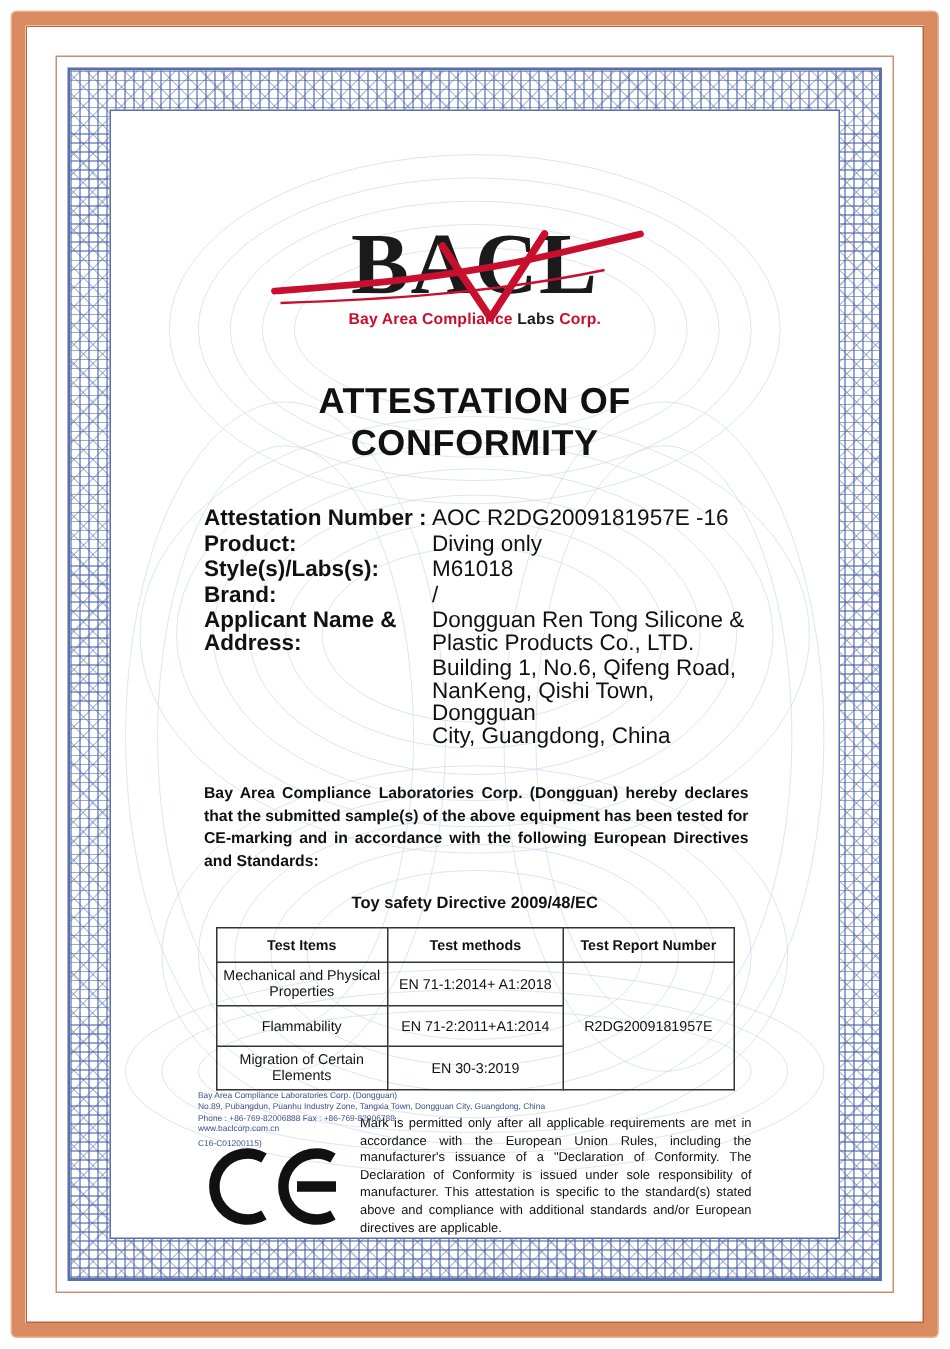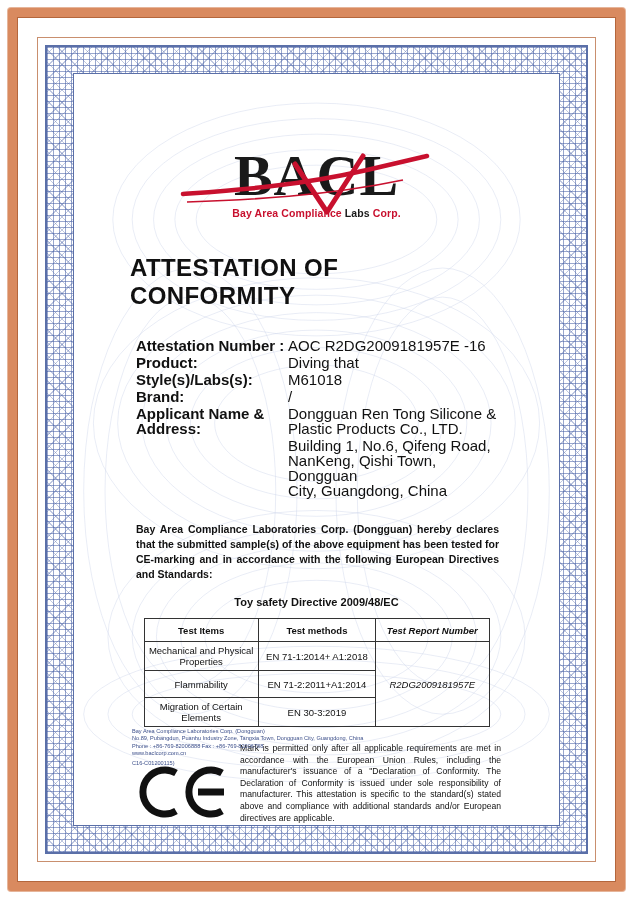--- a/index.html
+++ b/index.html
@@ -117,21 +117,21 @@
     position: absolute;
     left: 50%;
     top: 4px;
     transform: translateX(-50%);
     width: 280px;
     height: 72px;
     pointer-events: none;
   }
   
   .doc-title {
-    text-align: left;
+    text-align: center;
     font-size: 24px;
     font-weight: bold;
     color: #111111;
     letter-spacing: 0.4px;
     margin-top: 22px;
   }
   
   .fields {
     margin-top: 28px;
     padding-left: 6px;
@@ -191,21 +191,21 @@
   }
   table.test-table th {
     font-weight: bold;
     height: 16px;
   }
   table.test-table td {
     height: 20px;
   }
   .td-item { width: 148px; }
   .td-method { width: 140px; }
-  .td-report { width: 120px; font-style: italic; }
+  .td-report { width: 120px; }
   
   .ce-block {
     display: flex;
     align-items: flex-end;
     margin-top: 16px;
     padding-left: 6px;
   }
   .ce-mark {
     width: 104px;
     flex: 0 0 104px;
@@ -291,21 +291,21 @@
 
           <div class="doc-title">ATTESTATION OF CONFORMITY</div>
 
           <div class="fields">
             <div class="field-row">
               <div class="field-label">Attestation Number :</div>
               <div class="field-value">AOC R2DG2009181957E -16</div>
             </div>
             <div class="field-row">
               <div class="field-label">Product:</div>
-              <div class="field-value">Diving that</div>
+              <div class="field-value">Diving only</div>
             </div>
             <div class="field-row">
               <div class="field-label">Style(s)/Labs(s):</div>
               <div class="field-value">M61018</div>
             </div>
             <div class="field-row">
               <div class="field-label">Brand:</div>
               <div class="field-value">/</div>
             </div>
             <div class="field-row">

